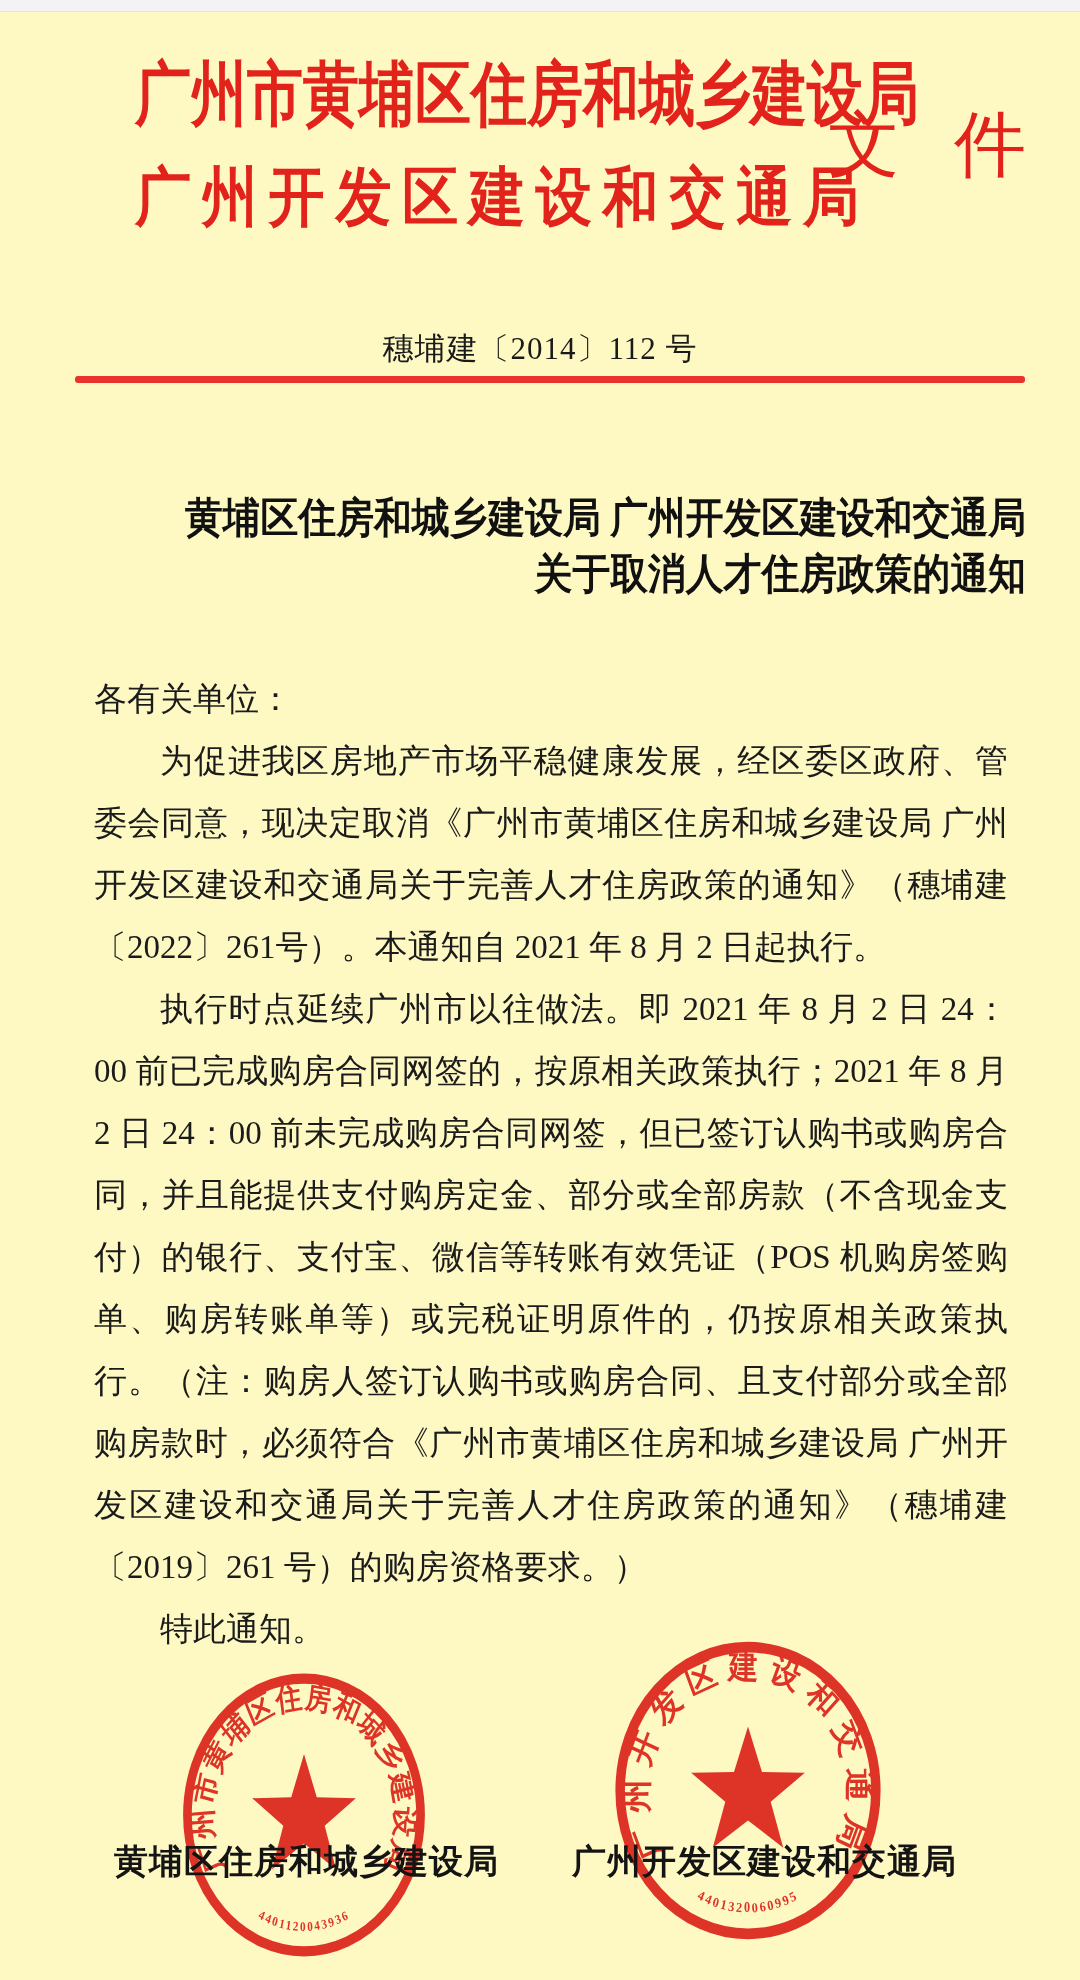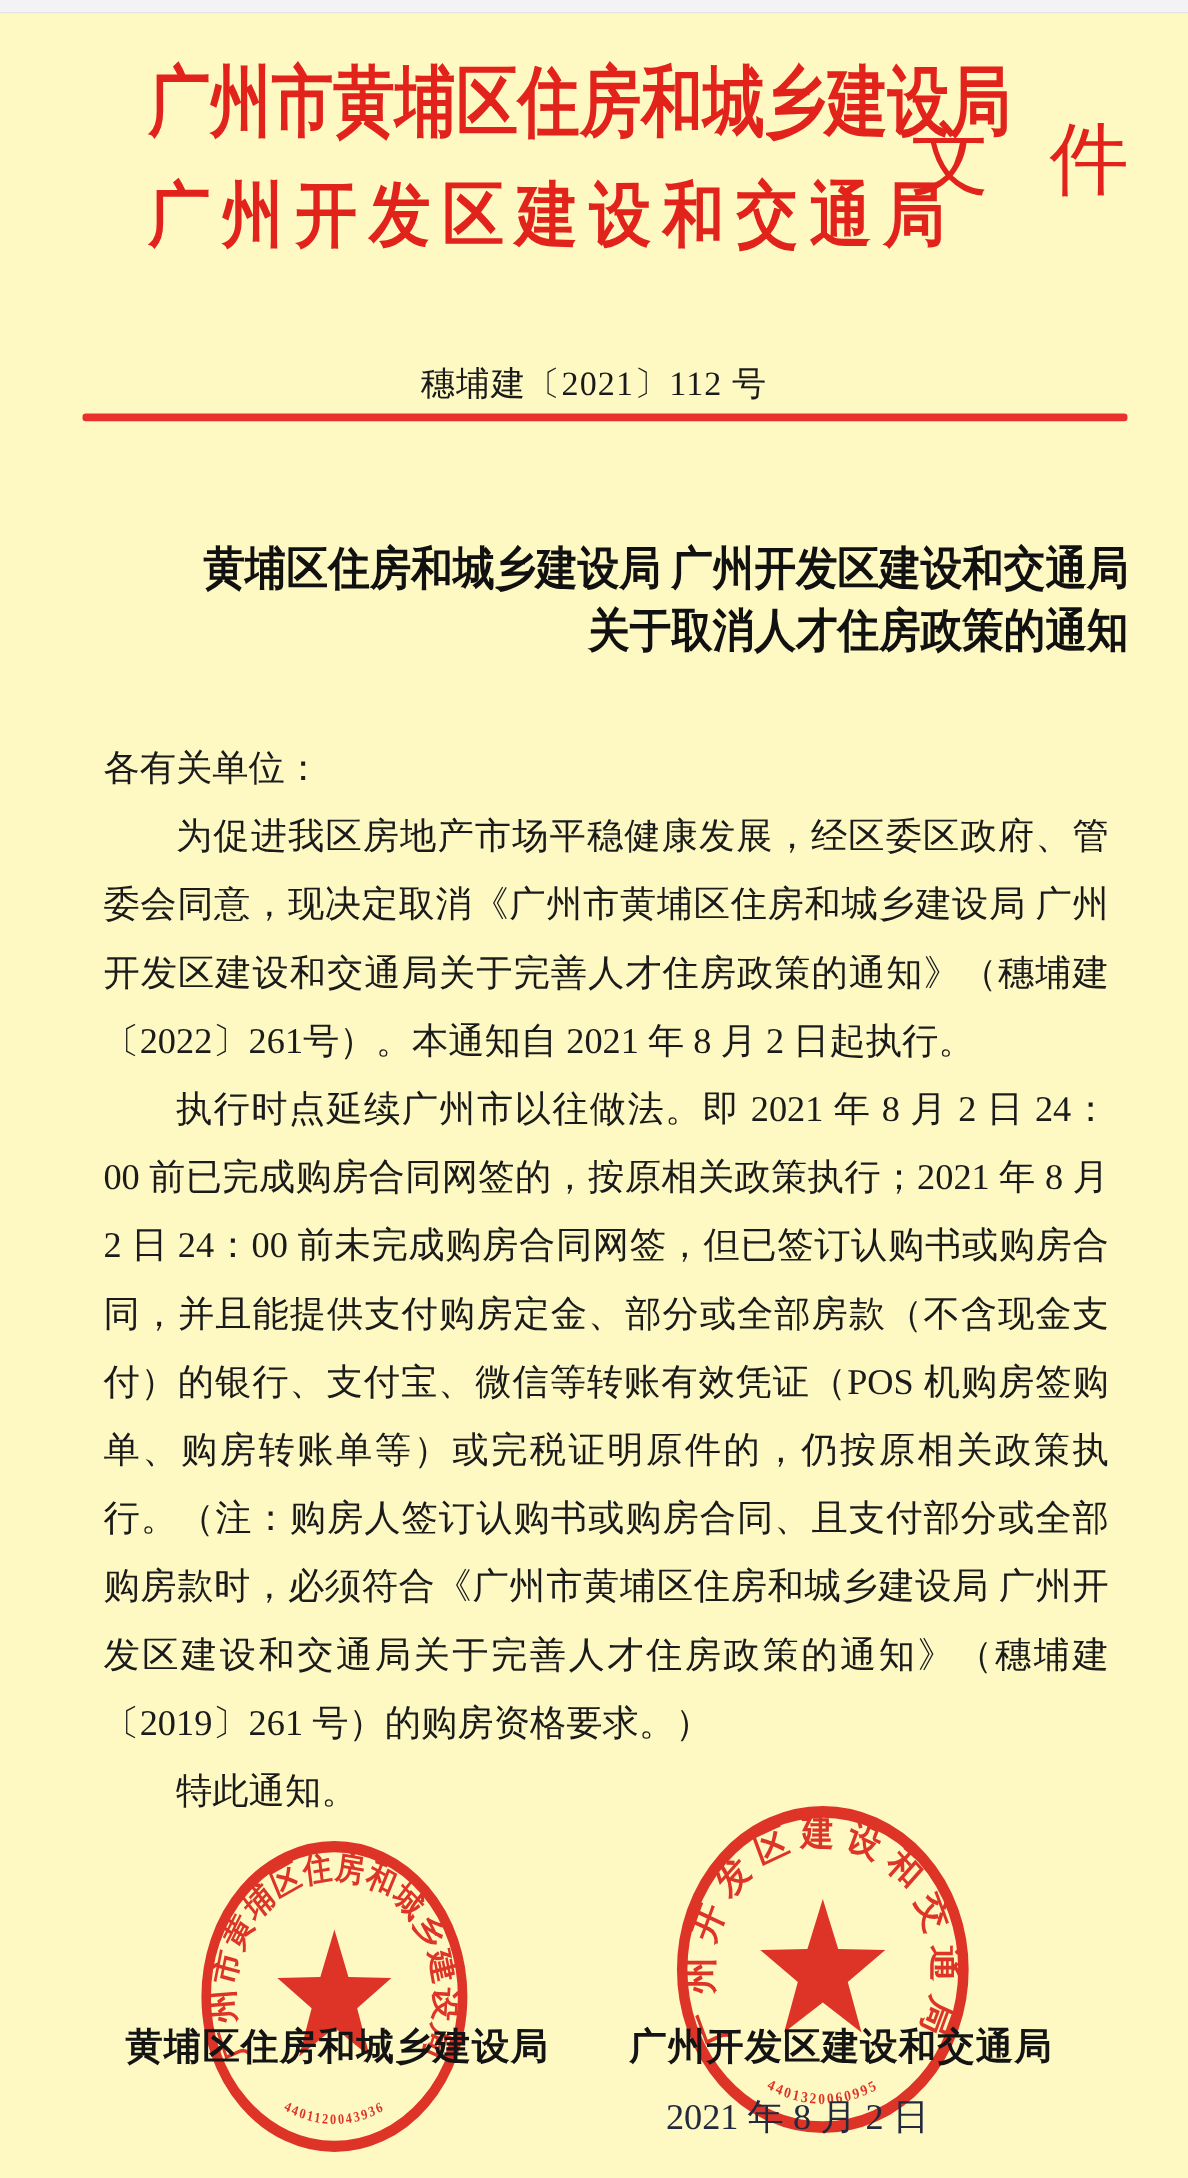--- a/index.html
+++ b/index.html
@@ -114,21 +114,21 @@
 <div class="page">
 
   <div class="top-strip"></div>
 
   <header class="letterhead">
     <div class="agency line1">广州市黄埔区住房和城乡建设局</div>
     <div class="agency line2">广州开发区建设和交通局</div>
     <div class="doc-type">文 件</div>
   </header>
 
-  <div class="doc-number">穗埔建〔2021〕112 号</div>
+  <div class="doc-number">穗埔建〔2014〕112 号</div>
 
   <div class="red-rule"></div>
 
   <h1 class="title">
     <span class="title-line">黄埔区住房和城乡建设局 广州开发区建设和交通局</span>
     <span class="title-line">关于取消人才住房政策的通知</span>
   </h1>
 
   <main class="body-text">
     <p>各有关单位：</p>
@@ -164,17 +164,16 @@
       <text class="arc-cn-right" text-anchor="middle">
         <textPath href="#arcTopR" startOffset="50%">广州开发区建设和交通局</textPath>
       </text>
       <text class="arc-serial" text-anchor="middle">
         <textPath href="#arcBotR" startOffset="50%">4401320060995</textPath>
       </text>
     </svg>
 
     <div class="signature sig-left">黄埔区住房和城乡建设局</div>
     <div class="signature sig-right">广州开发区建设和交通局</div>
-    <div class="sign-date">2021 年 8 月 2 日</div>
 
   </div>
 
 </div>
 
 </body></html>

